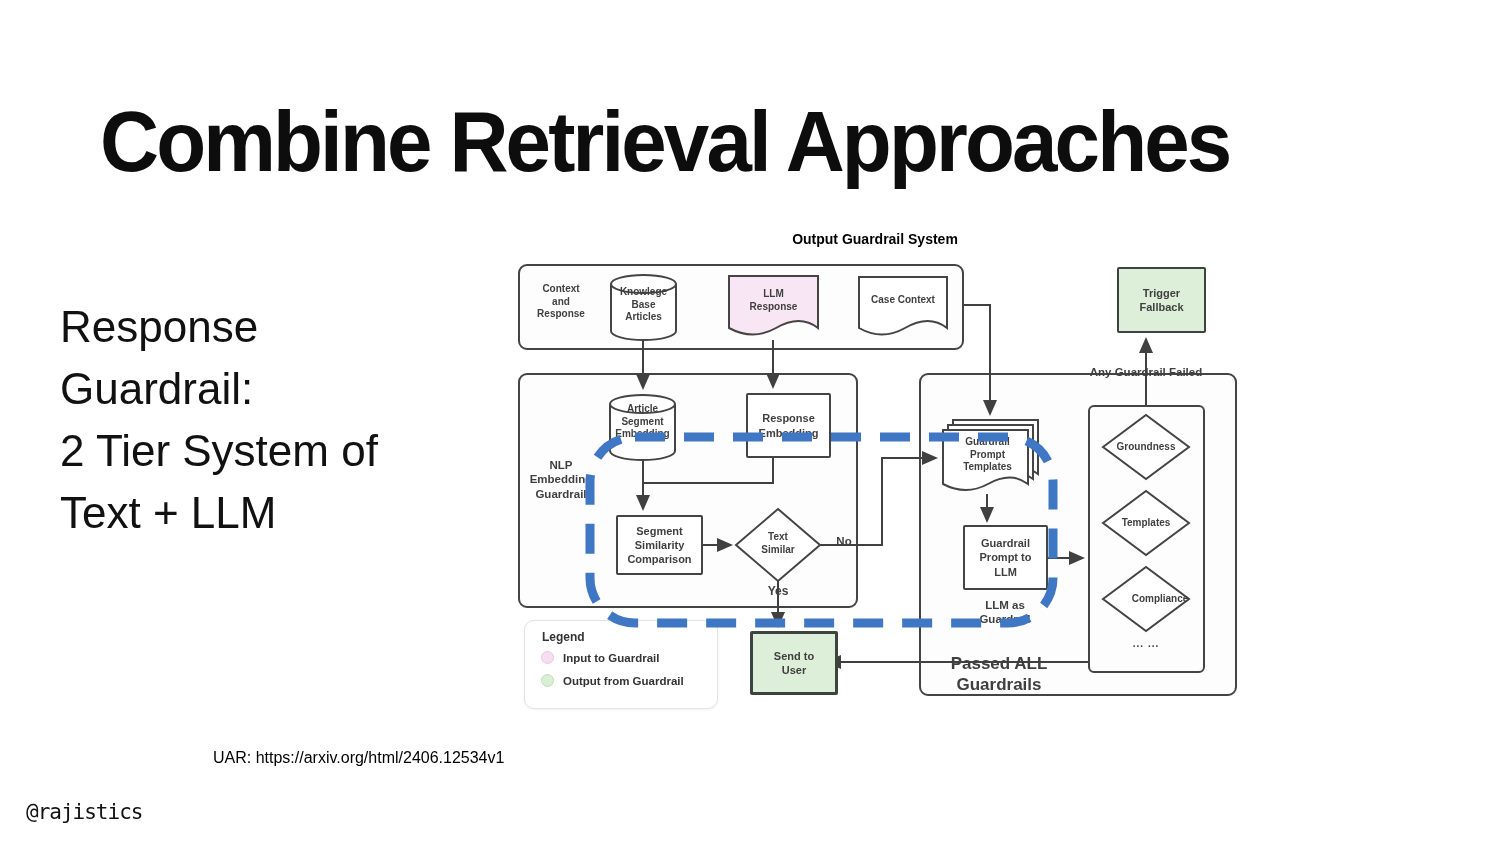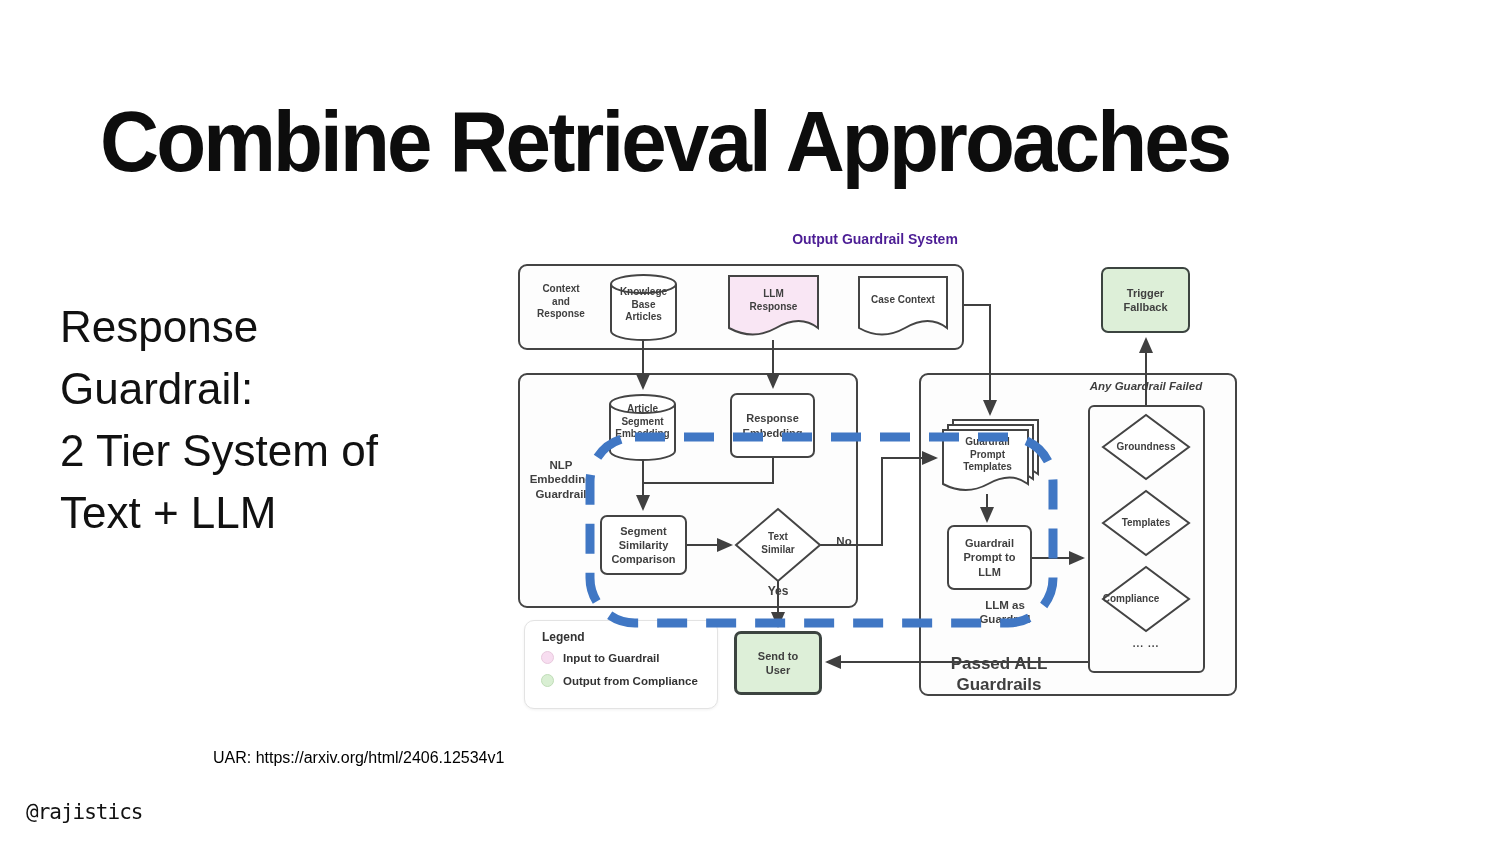--- a/index.html
+++ b/index.html
@@ -33,25 +33,25 @@
   
   .diagram{position:absolute;left:510px;top:228px;width:735px;height:495px;}
   .diagram svg.base{position:absolute;left:0;top:0;z-index:1;}
   .diagram svg.overlay{position:absolute;left:0;top:0;z-index:3;pointer-events:none;}
 
   .dnode,.dlabel{
     position:absolute;z-index:2;
     display:flex;align-items:center;justify-content:center;text-align:center;
     font-size:11px;font-weight:bold;color:var(--text);line-height:1.3;white-space:pre-line;
   }
-  .dnode{background:#fff;border:2px solid var(--ink);border-radius:7px;}
+  .dnode{background:#fff;border:2px solid var(--ink);border-radius:2px;margin-left:16px;}
   .dnode.green{background:var(--green);border-color:#3c4440;}
   .container-box{position:absolute;z-index:1;background:#fdfdfd;border:2px solid var(--ink);border-radius:9px;}
   .shape-text{position:absolute;z-index:2;text-align:center;font-size:10px;font-weight:bold;color:var(--text);line-height:1.25;white-space:pre-line;}
-  .diagram-title{position:absolute;z-index:2;text-align:center;font-size:14px;font-weight:bold;color:#4c1d95;}
+  .diagram-title{position:absolute;z-index:2;text-align:center;font-size:14px;font-weight:bold;color:#000000;}
 
   .legend-box{
     position:absolute;z-index:2;background:#fff;border:1.5px solid #e3e3e3;border-radius:10px;
     box-shadow:0 1px 3px rgba(0,0,0,0.06);
   }
   .legend-title{position:absolute;z-index:2;font-size:12px;font-weight:bold;color:#333;}
   .legend-item{position:absolute;z-index:2;display:flex;align-items:center;gap:9px;font-size:11.5px;font-weight:bold;color:#333;}
   .swatch{width:13px;height:13px;border-radius:50%;flex:0 0 auto;}
   .swatch.pink{background:#f7ddf0;border:1.5px solid #e8c9dd;}
   .swatch.green{background:#d9efd3;border:1.5px solid #c0ddb8;}
@@ -156,38 +156,38 @@
     <div class="shape-text" style="left:5px;top:230px;width:92px;font-size:11.5px;">NLP
 Embedding
 Guardrail</div>
     <div class="shape-text" style="left:238px;top:303px;width:60px;">Text
 Similar</div>
     <div class="shape-text" style="left:433px;top:208px;width:89px;">Guardrail
 Prompt
 Templates</div>
     <div class="shape-text" style="left:445px;top:370px;width:100px;font-size:11.5px;">LLM as
 Guardrail</div>
-    <div class="shape-text" style="left:560px;top:151px;width:152px;font-size:11.5px;font-style:italic;">Any Guardrail Failed</div>
+    <div class="shape-text" style="left:560px;top:137px;width:152px;font-size:11.5px;">Any Guardrail Failed</div>
     <div class="shape-text" style="left:593px;top:213px;width:86px;">Groundness</div>
     <div class="shape-text" style="left:593px;top:289px;width:86px;">Templates</div>
-    <div class="shape-text" style="left:578px;top:365px;width:86px;">Compliance</div>
+    <div class="shape-text" style="left:607px;top:365px;width:86px;">Compliance</div>
     <div class="shape-text" style="left:606px;top:410px;width:60px;letter-spacing:1px;">... ...</div>
     <div class="shape-text" style="left:415px;top:425px;width:148px;font-size:17px;">Passed ALL Guardrails</div>
     <div class="shape-text" style="left:320px;top:306px;width:28px;font-size:11.5px;">No</div>
     <div class="shape-text" style="left:248px;top:356px;width:40px;font-size:12px;">Yes</div>
 
     <div class="legend-box" style="left:14px;top:392px;width:194px;height:89px;"></div>
     <div class="legend-title" style="left:32px;top:402px;">Legend</div>
     <div class="legend-item" style="left:31px;top:423px;">
       <span class="swatch pink"></span>
       <span>Input to Guardrail</span>
     </div>
     <div class="legend-item" style="left:31px;top:446px;">
       <span class="swatch green"></span>
-      <span>Output from Compliance</span>
+      <span>Output from Guardrail</span>
     </div>
 
     <svg class="overlay" width="735" height="495" viewBox="0 0 735 495">
       <rect class="dash-rect" x="80" y="209" width="463" height="186" rx="45"></rect>
     </svg>
   </div>
 
   <div class="links">
     <div>UAR: https://arxiv.org/html/2406.12534v1</div>
   </div>

